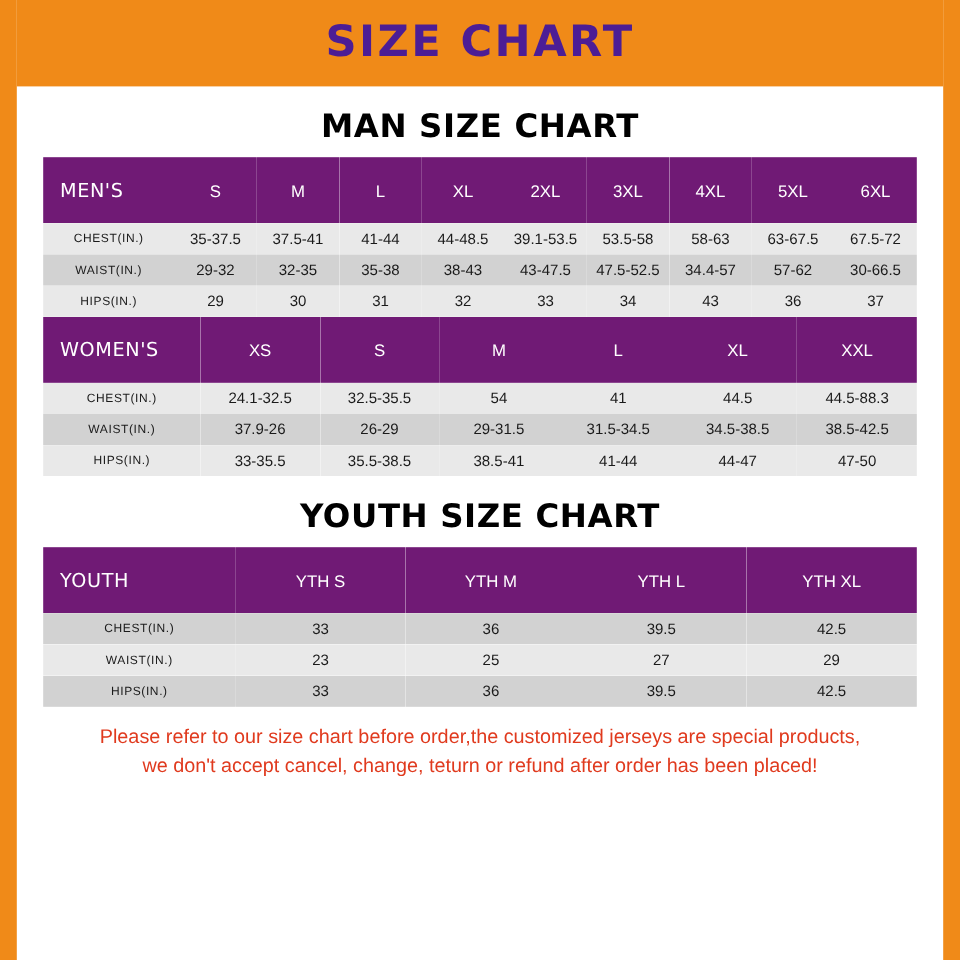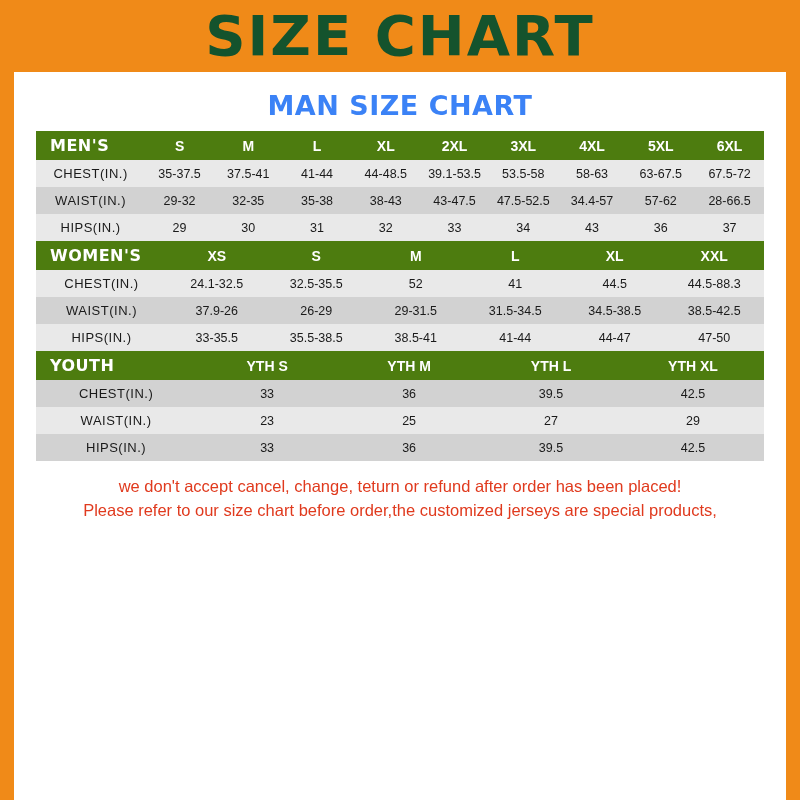--- a/index.html
+++ b/index.html
@@ -26,71 +26,71 @@
   .banner {
     background: #f08a18;
     height: 72px;
     display: flex;
     align-items: center;
     justify-content: center;
   }
   .banner-title {
     font-family: "DejaVu Sans", sans-serif;
     font-weight: bold;
-    font-size: 56px;
+    font-size: 36px;
     letter-spacing: 2px;
-    color: #14532d;
+    color: #4c1d95;
     line-height: 1;
     text-align: center;
   }
   .content {
     padding: 0 22px;
   }
   .section-title {
     text-align: center;
     font-family: "DejaVu Sans", sans-serif;
     font-weight: bold;
     font-size: 27px;
     letter-spacing: 0.5px;
-    color: #3b82f6;
+    color: #000000;
     margin: 18px 0 10px 0;
   }
   table.size-table {
     width: 100%;
     border-collapse: collapse;
     table-layout: fixed;
   }
   table.size-table th,
   table.size-table td {
     text-align: center;
     font-size: 12.5px;
     padding: 6px 2px;
     color: #1a1a1a;
     white-space: nowrap;
     overflow: hidden;
   }
   table.size-table thead th {
-    background: #4d7c0f;
+    background: #701a75;
     color: #ffffff;
-    font-weight: bold;
+    font-weight: normal;
     font-size: 14px;
-    padding: 5px 2px;
+    padding: 18px 2px;
   }
   table.size-table thead th.rowhead {
     text-align: left;
     padding-left: 14px;
     font-family: "DejaVu Sans", sans-serif;
     font-size: 16px;
     letter-spacing: 0.5px;
   }
   table.size-table tbody td.rowhead {
     text-align: center;
     font-weight: normal;
     letter-spacing: 0.5px;
-    font-size: 13px;
+    font-size: 10px;
   }
   tr.band-light td { background: #e9e9e9; }
   tr.band-dark td { background: #d2d2d2; }
 
   
   .men col.c0 { width: 15%; }
   .women col.c0 { width: 18%; }
   .youth col.c0 { width: 22%; }
 
   .footer-note {
@@ -158,21 +158,21 @@
         <tr class="band-dark">
           <td class="rowhead">WAIST(IN.)</td>
           <td>29-32</td>
           <td>32-35</td>
           <td>35-38</td>
           <td>38-43</td>
           <td>43-47.5</td>
           <td>47.5-52.5</td>
           <td>34.4-57</td>
           <td>57-62</td>
-          <td>28-66.5</td>
+          <td>30-66.5</td>
         </tr>
         <tr class="band-light">
           <td class="rowhead">HIPS(IN.)</td>
           <td>29</td>
           <td>30</td>
           <td>31</td>
           <td>32</td>
           <td>33</td>
           <td>34</td>
           <td>43</td>
@@ -201,21 +201,21 @@
           <th>L</th>
           <th>XL</th>
           <th>XXL</th>
         </tr>
       </thead>
       <tbody>
         <tr class="band-light">
           <td class="rowhead">CHEST(IN.)</td>
           <td>24.1-32.5</td>
           <td>32.5-35.5</td>
-          <td>52</td>
+          <td>54</td>
           <td>41</td>
           <td>44.5</td>
           <td>44.5-88.3</td>
         </tr>
         <tr class="band-dark">
           <td class="rowhead">WAIST(IN.)</td>
           <td>37.9-26</td>
           <td>26-29</td>
           <td>29-31.5</td>
           <td>31.5-34.5</td>
@@ -227,20 +227,21 @@
           <td>33-35.5</td>
           <td>35.5-38.5</td>
           <td>38.5-41</td>
           <td>41-44</td>
           <td>44-47</td>
           <td>47-50</td>
         </tr>
       </tbody>
     </table>
 
+    <div class="section-title">YOUTH SIZE CHART</div>
     <table class="size-table youth">
       <colgroup>
         <col class="c0">
           <col>
           <col>
           <col>
           <col>
       </colgroup>
       <thead>
         <tr>
@@ -270,18 +271,18 @@
           <td class="rowhead">HIPS(IN.)</td>
           <td>33</td>
           <td>36</td>
           <td>39.5</td>
           <td>42.5</td>
         </tr>
       </tbody>
     </table>
 
     <div class="footer-note">
+      <div>Please refer to our size chart before order,the customized jerseys are special products,</div>
       <div>we don't accept cancel, change, teturn or refund after order has been placed!</div>
-      <div>Please refer to our size chart before order,the customized jerseys are special products,</div>
     </div>
 
   </div>
 </div>
 
 </body></html>

